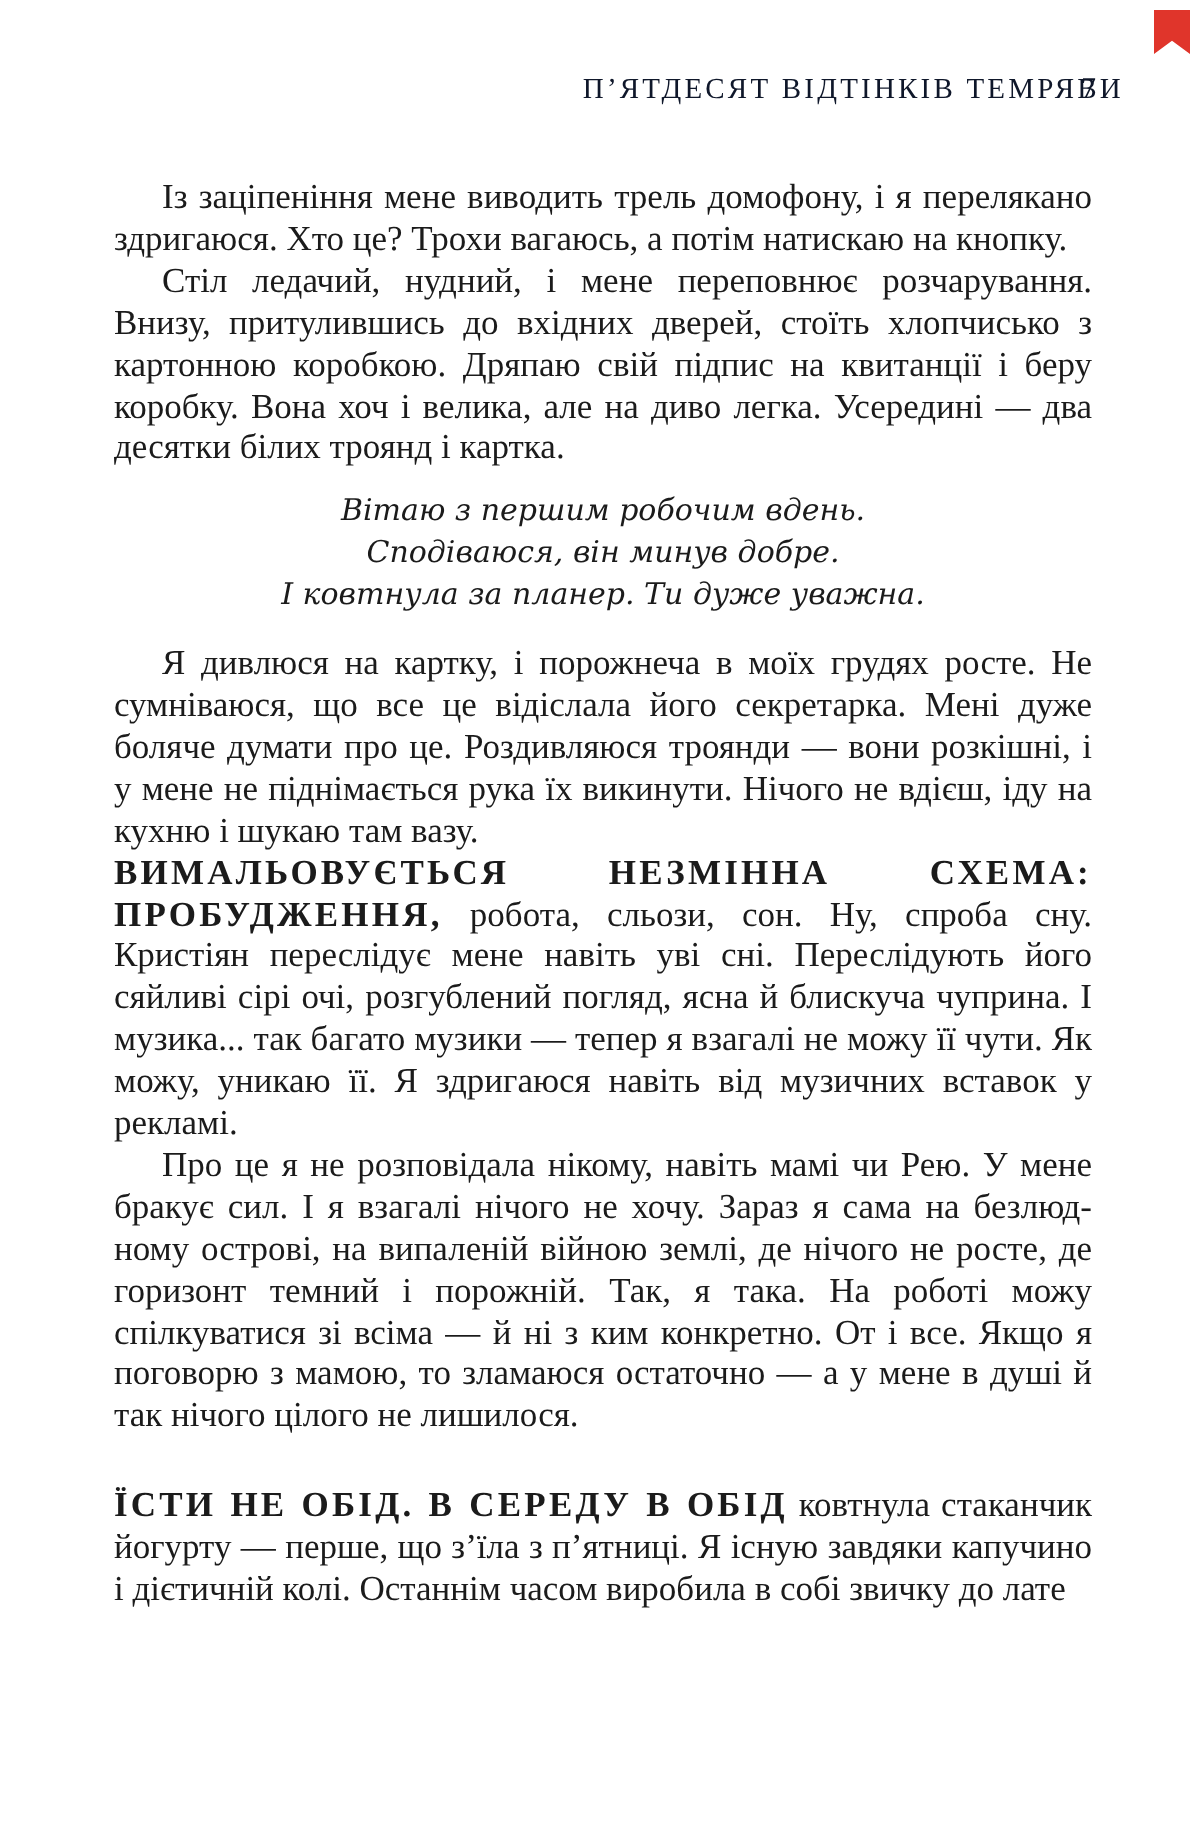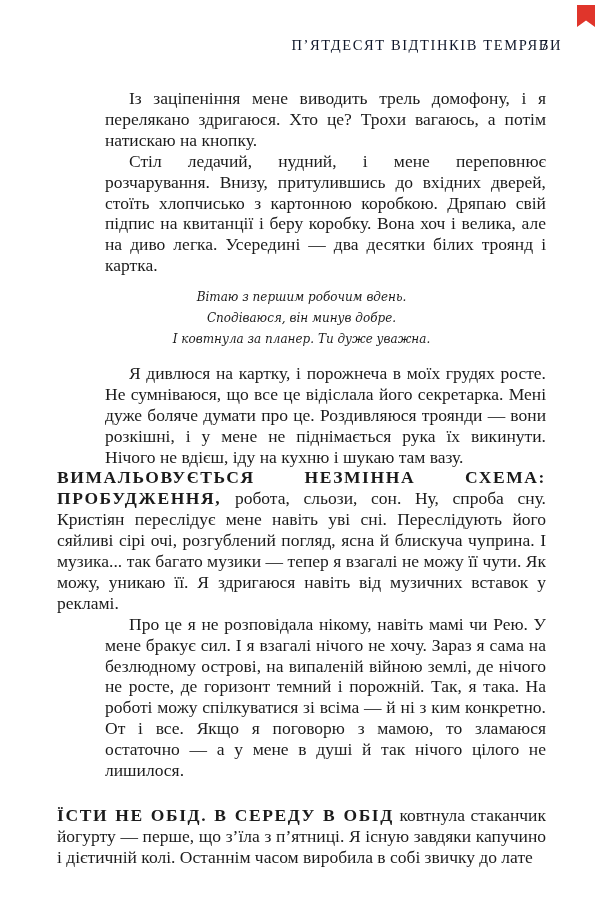--- a/index.html
+++ b/index.html
@@ -40,33 +40,33 @@
   .body {
     position: absolute;
     top: 88px;
     left: 57px;
     right: 54px;
     font-size: 17.5px;
     line-height: 20.9px;
     text-align: justify;
   }
   .body p { margin: 0; }
-  p.indent { text-indent: 24px; margin-left: 48px; }
+  p.indent { text-indent: 24px; }
   p.section { margin-top: 0; }
   p.gap-large { margin-top: 24px; }
   .lead {
     font-weight: bold;
     letter-spacing: 1.6px;
   }
   .card {
     margin: 11px 0 13px 0;
     text-align: center;
     font-style: italic;
     font-family: "DejaVu Serif", serif;
-    font-size: 12px;
+    font-size: 15px;
     line-height: 20.9px;
   }
 </style>
 </head>
 <body>
 
 <div class="page">
   <div class="bookmark" style="background: rgb(224, 53, 43);"></div>
   <div class="header">
     <span>П’ЯТДЕСЯТ ВІДТІНКІВ ТЕМРЯВИ</span>

